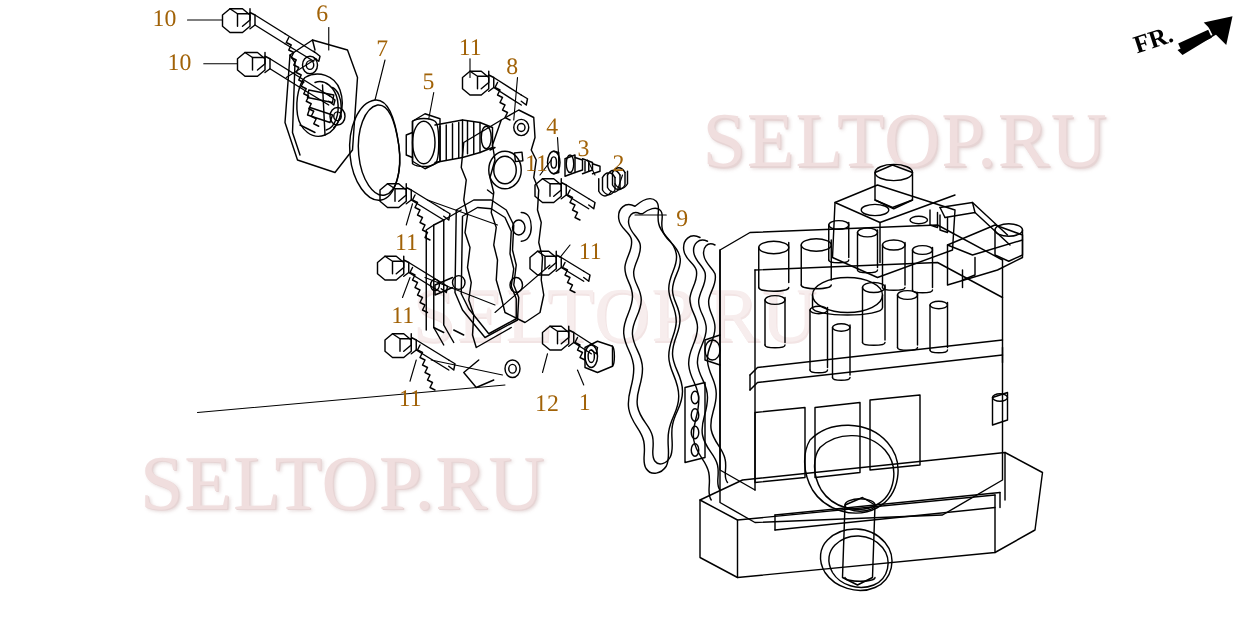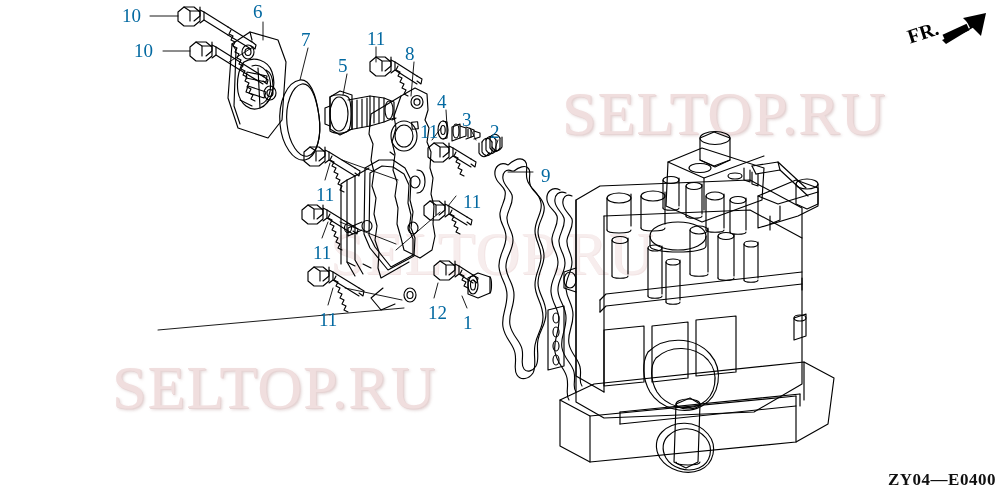--- a/index.html
+++ b/index.html
@@ -17,21 +17,21 @@
   #wm-top   {left:562px;top:78px;font-size:62px;}
   #wm-bottom{left:112px;top:352px;font-size:62px;}
   #wm-mid   {left:330px;top:218px;font-size:62px;color:#f7eded;
              text-shadow:1px 1px 0 #f2e4e4;}
 
   
   #art{position:absolute;left:0;top:0;width:1000px;height:500px;}
 
   
   .cal{position:absolute;font-family:"Liberation Serif",serif;
-       font-size:19px;font-weight:400;color:#0369a1;line-height:1;
+       font-size:19px;font-weight:400;color:#a16207;line-height:1;
        user-select:none;}
 
   
   #fr-block{position:absolute;left:908px;top:10px;width:86px;height:42px;}
   #fr-text{position:absolute;left:0;top:16px;font-family:"Liberation Serif",serif;
            font-weight:700;font-size:20px;color:#000;
            transform:rotate(-18deg);transform-origin:left center;}
 
   
   #code{position:absolute;left:888px;top:470px;font-family:"Liberation Serif",serif;
@@ -418,27 +418,26 @@
   <div class="cal" style="left:405px;top:44px;">8</div>
   <div class="cal" style="left:437px;top:92px;">4</div>
   <div class="cal" style="left:420px;top:122px;">11</div>
   <div class="cal" style="left:462px;top:110px;">3</div>
   <div class="cal" style="left:490px;top:122px;">2</div>
   <div class="cal" style="left:541px;top:166px;">9</div>
   <div class="cal" style="left:316px;top:185px;">11</div>
   <div class="cal" style="left:463px;top:192px;">11</div>
   <div class="cal" style="left:313px;top:243px;">11</div>
   <div class="cal" style="left:319px;top:310px;">11</div>
-  <div class="cal" style="left:428px;top:303px;">12</div>
+  <div class="cal" style="left:428px;top:314px;">12</div>
   <div class="cal" style="left:463px;top:313px;">1</div>
 
   <div id="fr-block">
     <div id="fr-text">FR.</div>
     <svg width="86" height="42" viewBox="0 0 86 42" style="position:absolute;left:0;top:0;">
       <path d="M34 30 L62 18 L58 10 L76 6 L72 24 L66 17 L38 34 Z" fill="#000"></path>
       <path d="M36 28 L60 17" stroke="#000" stroke-width="7" fill="none"></path>
       <path d="M55 8 L78 3 L73 26 Z" fill="#000"></path>
     </svg>
   </div>
 
-  <div id="code">ZY04—E0400</div>
 
 </div>
 
 </body></html>

